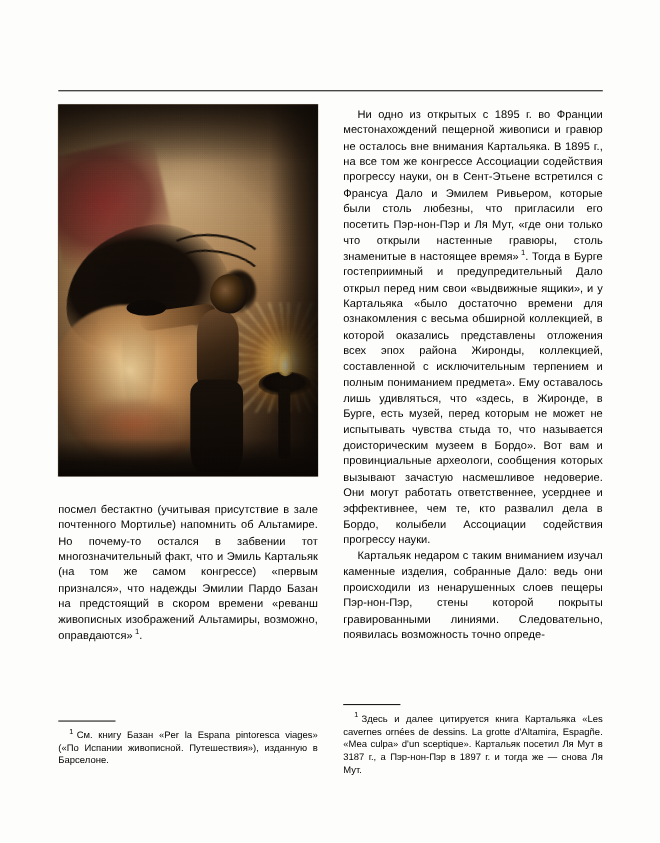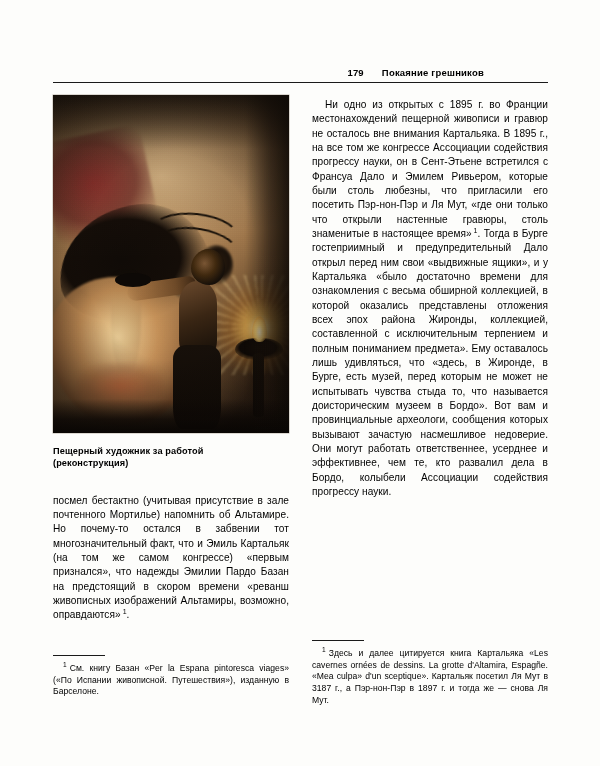--- a/index.html
+++ b/index.html
@@ -312,24 +312,20 @@
   .footnote p { margin: 0; text-indent: 10px; }
 
   .col-left .fn-block  { position: absolute; top: 548px; left: 0; width: 236px; }
   .col-right .fn-block { position: absolute; top: 530px; left: 0; width: 236px; }
 </style>
 </head>
 <body>
 
 <div class="page">
 
-  <div class="running-head">
-    <span class="folio">179</span>
-    <span class="head-title">Покаяние грешников</span>
-  </div>
   <div class="head-rule"></div>
 
   <div class="col col-left">
 
     <div class="figure">
       <div class="fig-canvas">
         <div class="layer-wall"></div>
         <div class="layer-red"></div>
         <div class="layer-bull"></div>
         <div class="horn horn-a"></div>
@@ -348,40 +344,37 @@
         <div class="artist-hair"></div>
         <div class="artist-head"></div>
         <div class="artist-legs"></div>
         <div class="layer-rightrock"></div>
         <div class="layer-floor"></div>
         <div class="layer-vignette"></div>
         <div class="grain"></div>
       </div>
     </div>
 
-    <div class="caption">
-      <span>Пещерный художник за работой</span><br>
-      <span>(реконструкция)</span>
-    </div>
 
     <div class="body-text">
       <p><span>посмел бестактно (учитывая присутствие в зале почтенного Мортилье) напомнить об Альтамире. Но почему-то остался в забвении тот многозначительный факт, что и Эмиль Картальяк (на том же самом конгрессе) «первым признался», что надежды Эмилии Пардо Базан на предстоящий в скором времени «реванш живописных изображений Альтамиры, возможно, оправдаются»</span><sup class="fn">1</sup>.</p>
     </div>
 
     <div class="fn-block">
       <div class="fn-rule"></div>
       <div class="footnote">
         <p><span class="marker">1</span><span>См. книгу Базан «Per la Espana pintoresca viages» («По Испании живописной. Путешествия»), изданную в Барселоне.</span></p>
       </div>
     </div>
   </div>
 
   <div class="col col-right">
     <div class="body-text">
       <p><span>Ни одно из открытых с 1895 г. во Франции местонахождений пещерной живописи и гравюр не осталось вне внимания Картальяка. В 1895 г., на все том же конгрессе Ассоциации содействия прогрессу науки, он в Сент-Этьене встретился с Франсуа Дало и Эмилем Ривьером, которые были столь любезны, что пригласили его посетить Пэр-нон-Пэр и Ля Мут, «где они только что открыли настенные гравюры, столь знаменитые в настоящее время»</span><sup class="fn">1</sup><span>. Тогда в Бурге гостеприимный и предупредительный Дало открыл перед ним свои «выдвижные ящики», и у Картальяка «было достаточно времени для ознакомления с весьма обширной коллекцией, в которой оказались представлены отложения всех эпох района Жиронды, коллекцией, составленной с исключительным терпением и полным пониманием предмета». Ему оставалось лишь удивляться, что «здесь, в Жиронде, в Бурге, есть музей, перед которым не может не испытывать чувства стыда то, что называется доисторическим музеем в Бордо». Вот вам и провинциальные археологи, сообщения которых вызывают зачастую насмешливое недоверие. Они могут работать ответственнее, усерднее и эффективнее, чем те, кто развалил дела в Бордо, колыбели Ассоциации содействия прогрессу науки.</span></p>
+      <p><span>Картальяк недаром с таким вниманием изучал каменные изделия, собранные Дало: ведь они происходили из ненарушенных слоев пещеры Пэр-нон-Пэр, стены которой покрыты гравированными линиями. Следовательно, появилась возможность точно опреде-</span></p>
     </div>
 
     <div class="fn-block">
       <div class="fn-rule"></div>
       <div class="footnote">
         <p><span class="marker">1</span><span>Здесь и далее цитируется книга Картальяка «Les cavernes ornées de dessins. La grotte d'Altamira, Espagñe. «Mea culpa» d'un sceptique». Картальяк посетил Ля Мут в 3187 г., а Пэр-нон-Пэр в 1897 г. и тогда же — снова Ля Мут.</span></p>
       </div>
     </div>
   </div>
 

